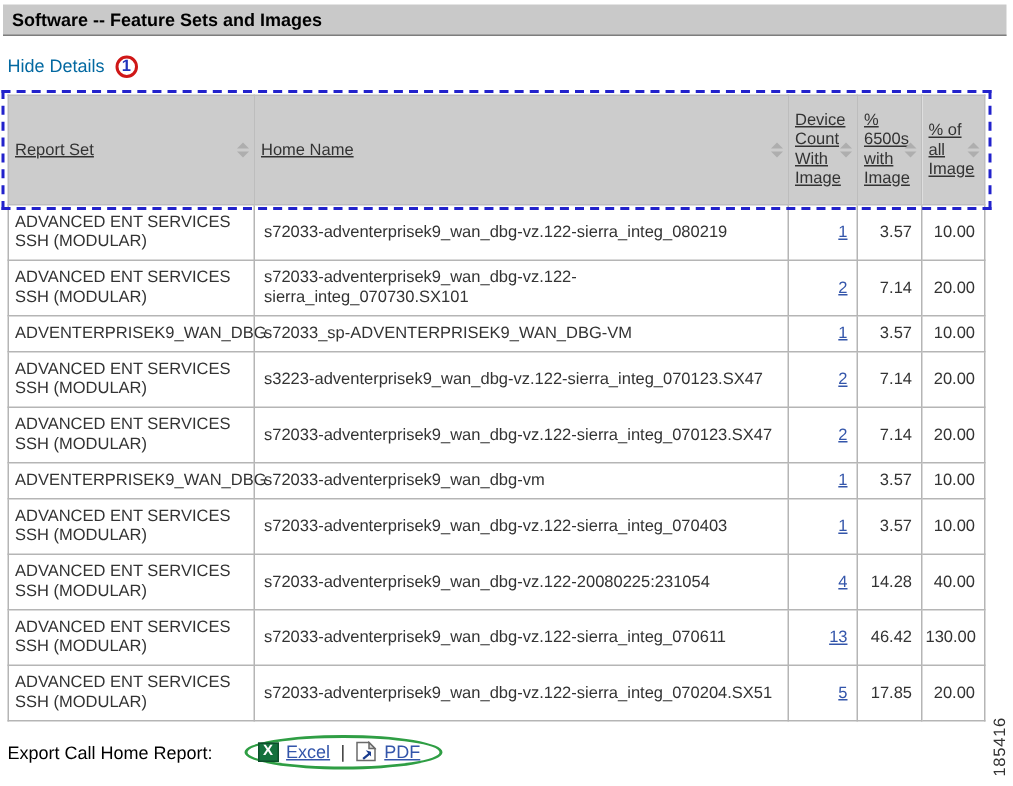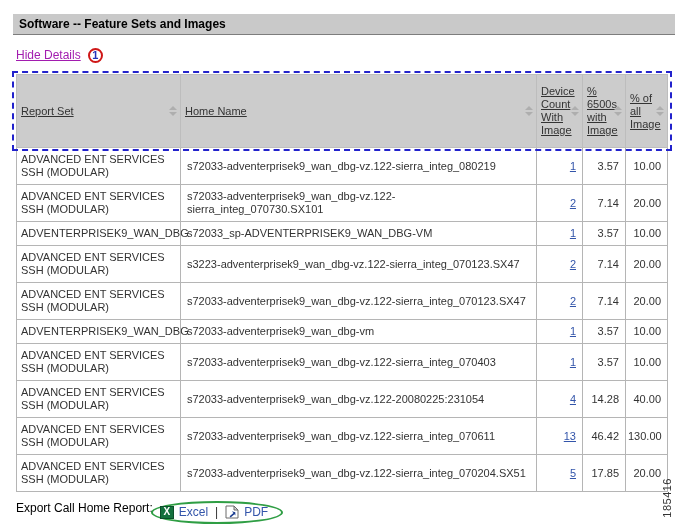--- a/index.html
+++ b/index.html
@@ -1,32 +1,32 @@
 <!DOCTYPE html>
 <html><head>
 <meta charset="utf-8">
 <style>
   * { box-sizing: border-box; margin: 0; padding: 0; }
   html, body { width: 675px; height: 524px; background: #ffffff; overflow: hidden; }
   body { font-family: "Liberation Sans", sans-serif; color: #000; position: relative; }
 
-  .page { position: relative; width: 675px; height: 524px; padding: 13px; }
+  .page { position: relative; width: 675px; height: 524px; padding: 2px; }
 
   
   .title-bar {
     width: 669px; height: 21px; background: #c9c9c9;
     border-bottom: 1px solid #7d7d7d;
     font-size: 12px; font-weight: bold; color: #000;
     line-height: 20px; padding-left: 6px; margin-top: 1px;
   }
 
   
   .details-row { margin: 11px 0 10px 3px; height: 18px; display: flex; align-items: center; }
   .hide-details {
-    color: #a21caf; text-decoration: underline; font-size: 12px; cursor: pointer;
+    color: #0369a1; font-size: 12px; cursor: pointer;
   }
   .callout {
     display: inline-flex; align-items: center; justify-content: center;
     width: 15px; height: 15px; margin-left: 7px;
     border: 2px solid #cf1717; border-radius: 50%;
     color: #2233bb; font-size: 11px; font-weight: bold; background: #fff;
   }
 
   
   .table-wrap { position: relative; margin-left: 3px; width: 651px; }
@@ -63,34 +63,34 @@
   td.col-image   { padding: 5px 6px; }
   td.num { text-align: right; padding: 5px 6px 5px 2px; white-space: nowrap; }
   .count-link { color: #3355aa; text-decoration: underline; cursor: pointer; }
 
   
   .header-marquee {
     position: absolute; border: 2px dashed #2222cc; pointer-events: none; z-index: 5;
   }
 
   
-  .export-row { margin: 9px 0 0 3px; display: flex; font-size: 12px; }
+  .export-row { margin: 9px 0 0 3px; display: flex; align-items: center; font-size: 12px; gap: 23px; }
   .export-label { color: #000; }
   .export-circle {
     display: inline-flex; align-items: center; gap: 5px;
     border: 2px solid #2f9e44; border-radius: 50%;
     padding: 2px 13px 3px 7px; margin-left: -2px;
   }
   .excel-icon {
     display: inline-flex; align-items: center; justify-content: center;
     width: 14px; height: 13px; background: #14713d; border: 1px solid #0c4f2a;
     color: #fff; font-size: 10px; font-weight: bold; line-height: 1; cursor: pointer;
   }
   .pdf-icon { display: inline-flex; cursor: pointer; }
-  .export-link { color: #3355aa; font-size: 12px; cursor: pointer; }
+  .export-link { color: #3355aa; text-decoration: underline; font-size: 12px; cursor: pointer; }
   .export-sep { color: #333; margin: 0 2px; }
 
   
   .figure-number {
     position: absolute; right: 2px; bottom: 6px;
     writing-mode: vertical-rl; transform: rotate(180deg);
     font-size: 11px; color: #333; letter-spacing: 0.5px;
   }
 </style>
 </head>

